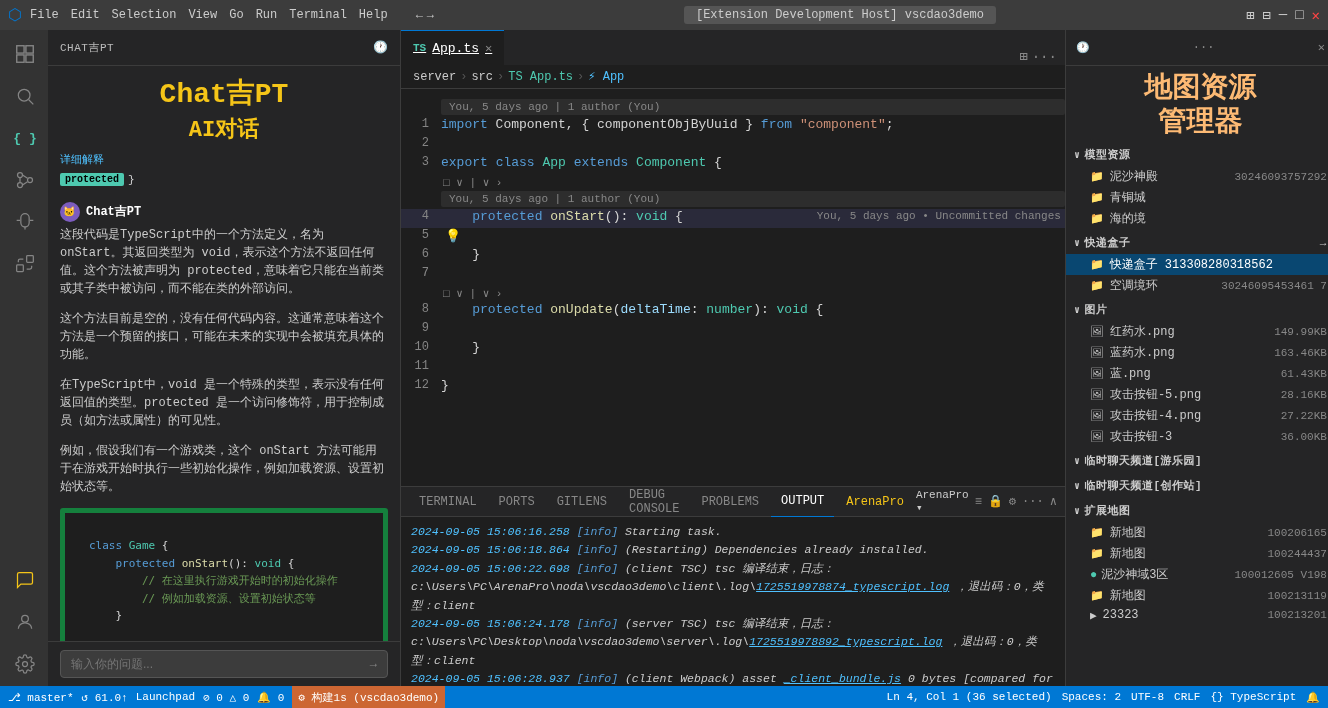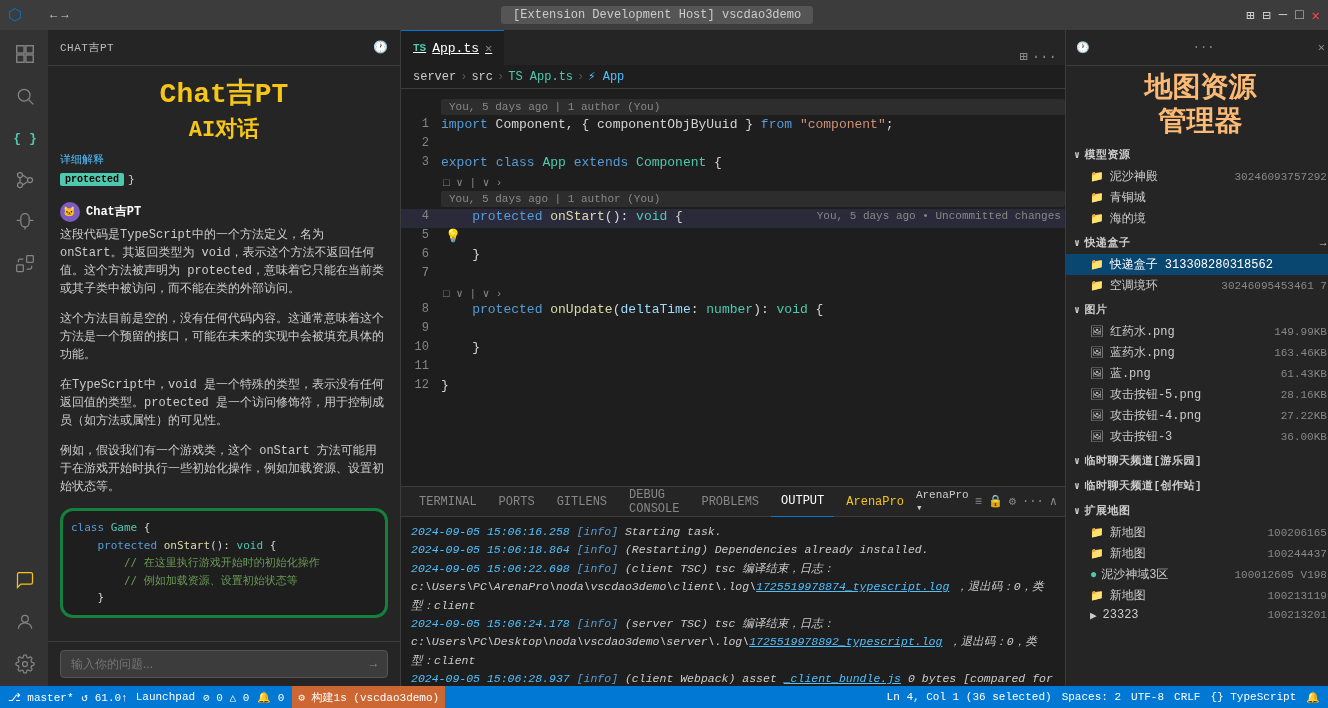--- a/index.html
+++ b/index.html
@@ -167,23 +167,23 @@
       height: 20px;
       background: #7c5cbf;
       border-radius: 50%;
       display: flex;
       align-items: center;
       justify-content: center;
       font-size: 10px;
     }
     .chat-code-block {
       background: #1e1e1e;
-      border: 3px solid #15803d;
-      border-radius: 13px;
-      padding: 8px;
+      border: 5px solid #15803d;
+      border-radius: 3px;
+      padding: 24px;
       margin-top: 6px;
       font-family: 'Consolas', monospace;
       font-size: 11px;
       color: #d4d4d4;
       line-height: 1.6;
     }
     .code-keyword { color: #569cd6; }
     .code-type { color: #4ec9b0; }
     .code-comment { color: #6a9955; }
     .code-method { color: #dcdcaa; }
@@ -443,20 +443,30 @@
       margin-left: auto;
       gap: 6px;
     }
     .terminal-controls span { cursor: pointer; color: #888; }
   </style>
 </head>
 <body>
 
 <div class="titlebar">
   <span style="color:#0078d4;font-size:16px;">⬡</span>
+  <div class="titlebar-menu">
+    <span>File</span>
+    <span>Edit</span>
+    <span>Selection</span>
+    <span>View</span>
+    <span>Go</span>
+    <span>Run</span>
+    <span>Terminal</span>
+    <span>Help</span>
+  </div>
   <div style="display:flex;gap:4px;align-items:center;margin-left:20px;">
     <span>←</span>
     <span>→</span>
   </div>
   <div class="titlebar-center">
     <span style="background:#555;padding:2px 12px;border-radius:3px;">[Extension Development Host] vscdao3demo</span>
   </div>
   <div class="titlebar-controls">
     <span>⊞</span>
     <span>⊟</span>

